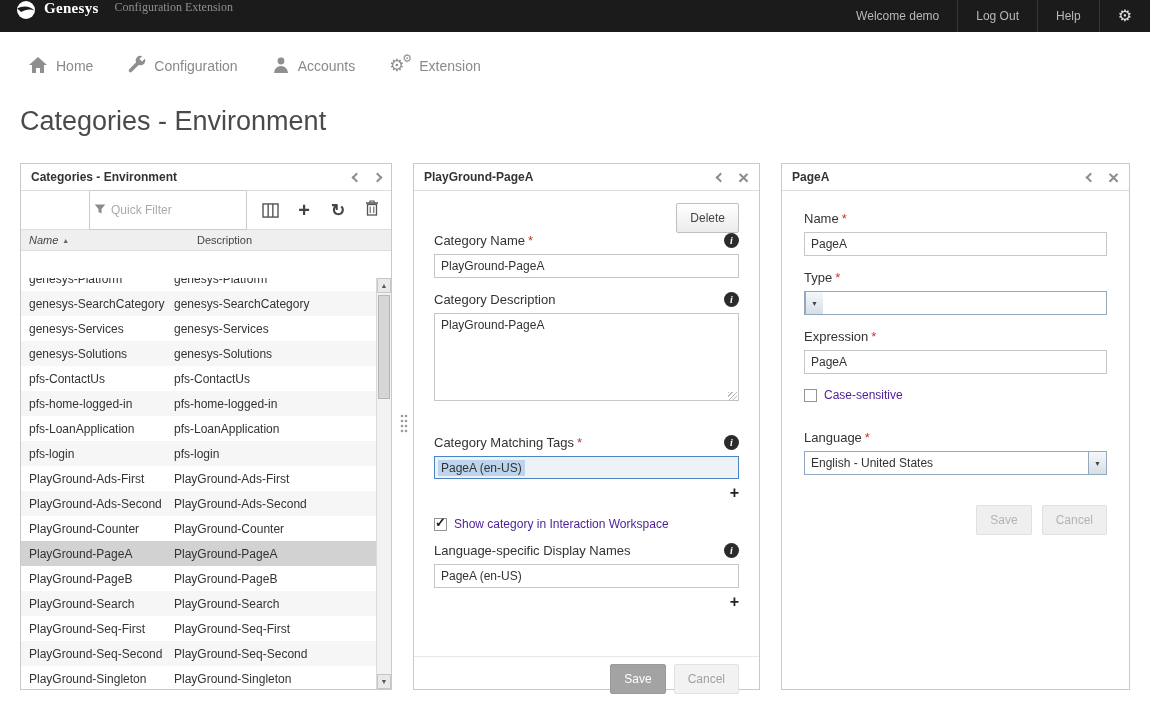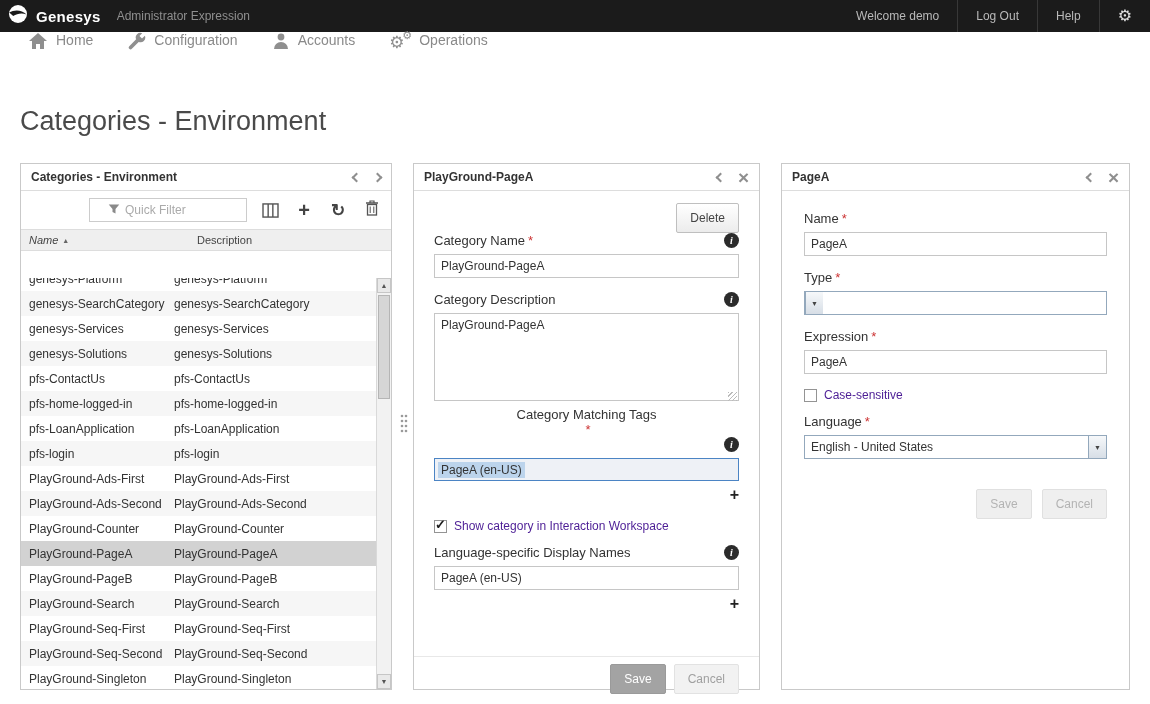--- a/index.html
+++ b/index.html
@@ -10,38 +10,38 @@
     background: #ffffff;
     overflow: hidden;
     color: #333;
   }
 
   
   .topbar {
     position: absolute; top:0; left:0; width:1150px; height:32px;
     background:#1b1b1b; display:flex; align-items:center;
   }
-  .topbar-left { display:flex; align-items:center; padding-left:8px; height:100%; }
+  .topbar-left { display:flex; padding-left:16px; height:100%;font-family:Liberation Serif, serif; }
   .brand-name { color:#fff; font-size:15px; font-weight:bold; margin-left:8px; letter-spacing:.3px; }
   .app-title { color:#8f8f8f; font-size:12px; margin-left:16px; }
   .topbar-right { margin-left:auto; display:flex; align-items:stretch; height:100%; }
   .topbar-item {
     display:flex; align-items:center; padding:0 18px;
     color:#b9b9b9; font-size:12px; border-left:1px solid #383838;
   }
   .topbar-item.first { border-left:none; }
   .gear-glyph { font-size:16px; color:#dedede; line-height:1; }
 
   
   .nav {
     position:absolute; top:32px; left:0; width:1150px; height:68px; background:#fff;
   }
   .nav-items { display:flex; align-items:center; height:100%; padding-left:28px; gap:34px; }
   .nav-item {
-    position:relative; display:flex; gap:8px;
+    position:relative; display:flex; align-items:center; gap:8px;
     font-size:14px; color:#8a8a8a; height:100%; cursor:default;
   }
   .nav-item.active { color:#333; font-weight:bold; }
   .nav-underline {
     position:absolute; bottom:0; left:-6px; right:-6px; height:5px; background:#9d9d9d;
   }
   .gears-wrap { position:relative; width:22px; height:22px; }
   .gear-big { position:absolute; left:0; top:2px; font-size:17px; color:#8f8f8f; line-height:1; }
   .gear-small { position:absolute; right:-1px; top:-2px; font-size:11px; color:#8f8f8f; line-height:1; }
 
@@ -67,22 +67,22 @@
   .close-x { font-size:19px; color:#8f8f8f; line-height:1; cursor:default; }
 
   .panel-body { position:relative; height:calc(100% - 27px); }
 
   
   .toolbar {
     height:38px; display:flex; align-items:center; justify-content:flex-end;
     gap:12px; padding:0 8px;
   }
   .filter-box {
-    display:flex; align-items:center; width:158px; height:24px;
-    border:1px solid #ccc; padding:0 18px; gap:5px; background:#fff;
+    display:flex; align-items:center; width:158px; height:40px;
+    border:1px solid #ccc; padding:0 4px; gap:5px; background:#fff;
   }
   .filter-box input {
     border:none; outline:none; width:100%; font-size:12px; color:#333;
     font-family:"Liberation Sans",sans-serif;
   }
   .filter-box input::placeholder { color:#aaa; }
   .tool-btn { display:flex; align-items:center; justify-content:center; width:22px; height:22px; cursor:default; }
   .tool-plus { font-size:20px; font-weight:bold; color:#444; line-height:1; }
   .tool-refresh { font-size:17px; font-weight:bold; color:#444; line-height:1; }
 
@@ -198,21 +198,21 @@
 
 <div class="topbar">
   <div class="topbar-left">
     <span>
       <svg width="20" height="20" viewBox="0 0 20 20">
         <circle cx="10" cy="10" r="9" fill="#ffffff"></circle>
         <path d="M1.2 8.6c5.2-3.2 12.4-2.9 17.4 1.8-4.2-1.7-9.4-1.2-13.4 1.6z" fill="#1b1b1b"></path>
       </svg>
     </span>
     <span class="brand-name">Genesys</span>
-    <span class="app-title">Administrator Expression</span>
+    <span class="app-title">Configuration Extension</span>
   </div>
   <div class="topbar-right">
     <div class="topbar-item first">Welcome demo</div>
     <div class="topbar-item">Log Out</div>
     <div class="topbar-item">Help</div>
     <div class="topbar-item">
       <span class="gear-glyph">⚙</span>
     </div>
   </div>
 </div>
@@ -242,21 +242,21 @@
             <path d="M2 17a7 7 0 0 1 14 0z" fill="#8f8f8f"></path>
           </svg>
       </span>
       <span>Accounts</span>
     </div>
     <div class="nav-item">
       <span class="gears-wrap">
         <span class="gear-big">⚙</span>
         <span class="gear-small">⚙</span>
       </span>
-      <span>Operations</span>
+      <span>Extension</span>
     </div>
   </div>
 </div>
 
 <h1 class="page-title">Categories - Environment</h1>
 
 <div class="panel" id="panel-categories">
   <div class="panel-header">
     <span>Categories - Environment</span>
     <span class="hdr-icons">
@@ -426,21 +426,21 @@
 
     <div class="field-label-row" style="margin-top:14px;">
       <span class="field-label">Category Description</span>
       <span class="info-icon">i</span>
     </div>
     <div class="textarea-wrap">
       <textarea class="textarea" style="">PlayGround-PageA</textarea>
       <span class="resize-corner"></span>
     </div>
 
-    <div class="field-label-row" style="margin-top:2px;flex-direction:column;">
+    <div class="field-label-row" style="margin-top:30px;">
       <span class="field-label">Category Matching Tags</span>
       <span class="req">*</span>
       <span class="info-icon">i</span>
     </div>
     <div class="tags-field">
       <span class="tag-chip">PageA (en-US)</span>
     </div>
     <div class="plus-row">
       <span class="plus-btn">+</span>
     </div>
@@ -495,21 +495,21 @@
       <span class="field-label">Expression</span>
       <span class="req">*</span>
     </div>
     <input class="text-input" type="text" value="PageA" style="">
 
     <div class="checkbox-row" style="margin-top:14px;">
       <span class="cb"></span>
       <span class="cb-label">Case-sensitive</span>
     </div>
 
-    <div class="field-label-row" style="margin-top:12px;">
+    <div class="field-label-row" style="margin-top:28px;">
       <span class="field-label">Language</span>
       <span class="req">*</span>
     </div>
     <div class="combo">
       <span class="combo-value">English - United States</span>
       <span class="combo-btn">▼</span>
     </div>
 
     <div class="tag-buttons">
       <button class="btn btn-disabled">Save</button>

